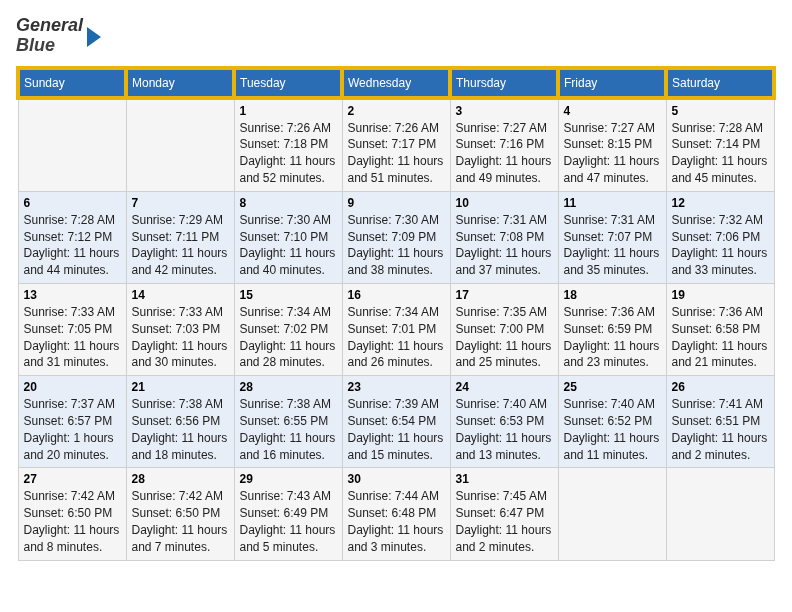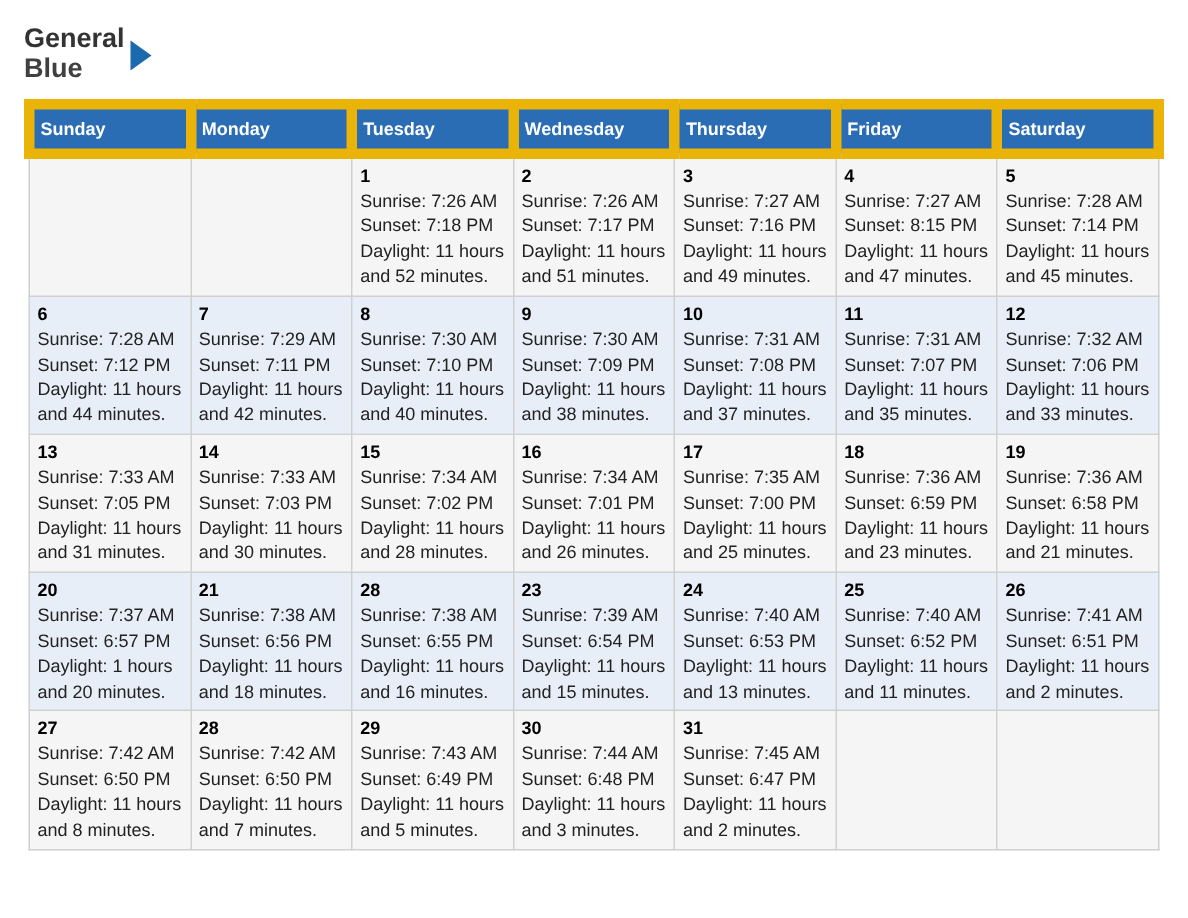--- a/index.html
+++ b/index.html
@@ -17,20 +17,21 @@
       margin-bottom: 10px;
     }
     .logo {
       display: flex;
       align-items: center;
     }
     .logo-text {
       font-size: 18px;
       font-weight: bold;
       line-height: 1.1;
+      font-style: italic;
     }
     .logo-text .general { color: #333; }
     .logo-text .blue { color: #404040; }
     .logo-arrow {
       width: 0; height: 0;
       border-left: 14px solid #1a6aad;
       border-top: 10px solid transparent;
       border-bottom: 10px solid transparent;
       margin-left: 4px;
       margin-top: 2px;
@@ -42,22 +43,22 @@
       width: 100%;
       border-collapse: collapse;
       font-size: 11px;
     }
     thead tr th {
       background: #2a6db5;
       color: #fff;
       padding: 6px 4px;
       text-align: left;
       font-size: 12px;
-      font-weight: bold;
-      border: 7px solid #eab308;
+      font-weight: normal;
+      border: 4px solid #eab308;
     }
     tbody tr td {
       border: 1px solid #d0d0d0;
       vertical-align: top;
       padding: 4px 5px;
       width: 14.28%;
       min-height: 70px;
       background: #fff;
     }
     tbody tr:nth-child(odd) td {

